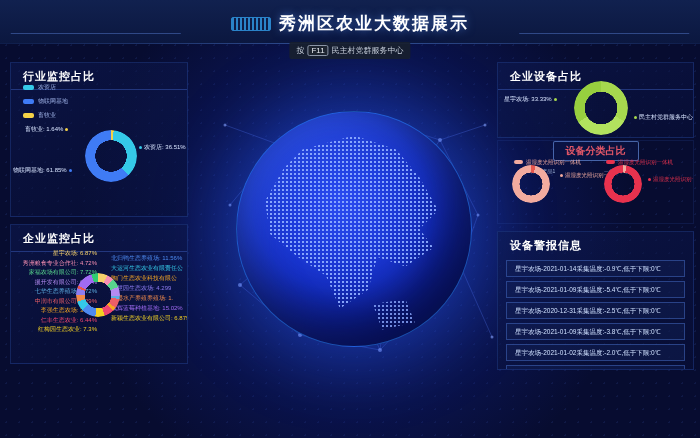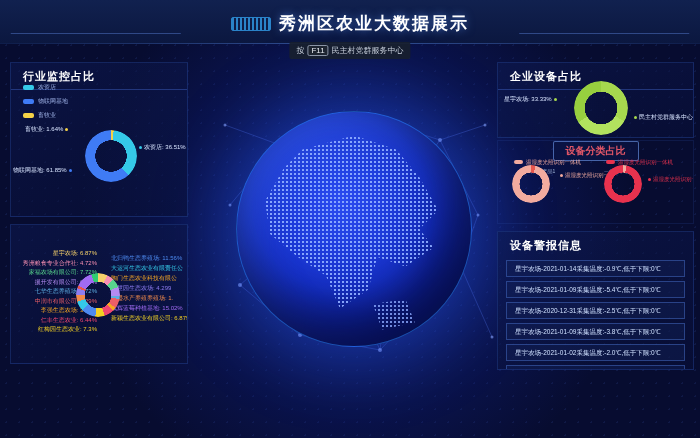--- a/index.html
+++ b/index.html
@@ -149,20 +149,21 @@
   <div class="lbl" style="left:2px;top:103px;">
     <span>物联网基地: 61.85%</span><span class="dot" style="background: rgb(63, 123, 245);"></span>
   </div>
 </div>
 
 <div class="panel" style="left:10px;top:224px;width:176px;height:138px;">
   <span class="corner tl"></span>
   <span class="corner tr"></span>
   <span class="corner bl"></span>
   <span class="corner br"></span>
+  <div class="panel-title">企业监控占比</div>
   <div class="donut" style="left: 65px; top: 48px; width: 44px; height: 44px; z-index: 1; background: conic-gradient(rgb(245, 208, 107) 0deg, rgb(245, 208, 107) 7%, rgb(247, 143, 179) 7%, rgb(247, 143, 179) 12%, rgb(88, 214, 141) 12%, rgb(88, 214, 141) 19%, rgb(180, 139, 242) 19%, rgb(180, 139, 242) 26%, rgb(93, 173, 226) 26%, rgb(93, 173, 226) 28%, rgb(236, 95, 103) 28%, rgb(236, 95, 103) 35%, rgb(245, 166, 35) 35%, rgb(245, 166, 35) 38%, rgb(239, 71, 111) 38%, rgb(239, 71, 111) 45%, rgb(242, 208, 36) 45%, rgb(242, 208, 36) 52%, rgb(77, 138, 240) 52%, rgb(77, 138, 240) 63%, rgb(53, 201, 232) 63%, rgb(53, 201, 232) 70%, rgb(240, 138, 75) 70%, rgb(240, 138, 75) 75%, rgb(142, 124, 240) 75%, rgb(142, 124, 240) 80%, rgb(232, 87, 78) 80%, rgb(232, 87, 78) 82%, rgb(160, 107, 242) 82%, rgb(160, 107, 242) 95%, rgb(46, 204, 113) 95%, rgb(46, 204, 113) 100%);"></div>
   <div class="ent-left">
     <div class="lrow" style="color: rgb(245, 208, 107);">星宇农场: 6.87%</div>
     <div class="lrow" style="color: rgb(247, 143, 179);">秀洲粮食专业合作社: 4.72%</div>
     <div class="lrow" style="color: rgb(88, 214, 141);">家福农场有限公司: 7.72%</div>
     <div class="lrow" style="color: rgb(180, 139, 242);">援开发有限公司: 6.87%</div>
     <div class="lrow" style="color: rgb(93, 173, 226);">七华生态养殖场: 1.72%</div>
     <div class="lrow" style="color: rgb(236, 95, 103);">中润市有限公司: 7.29%</div>
     <div class="lrow" style="color: rgb(245, 166, 35);">李强生态农场: 3.42%</div>
     <div class="lrow" style="color: rgb(239, 71, 111);">仁丰生态农业: 6.44%</div>

